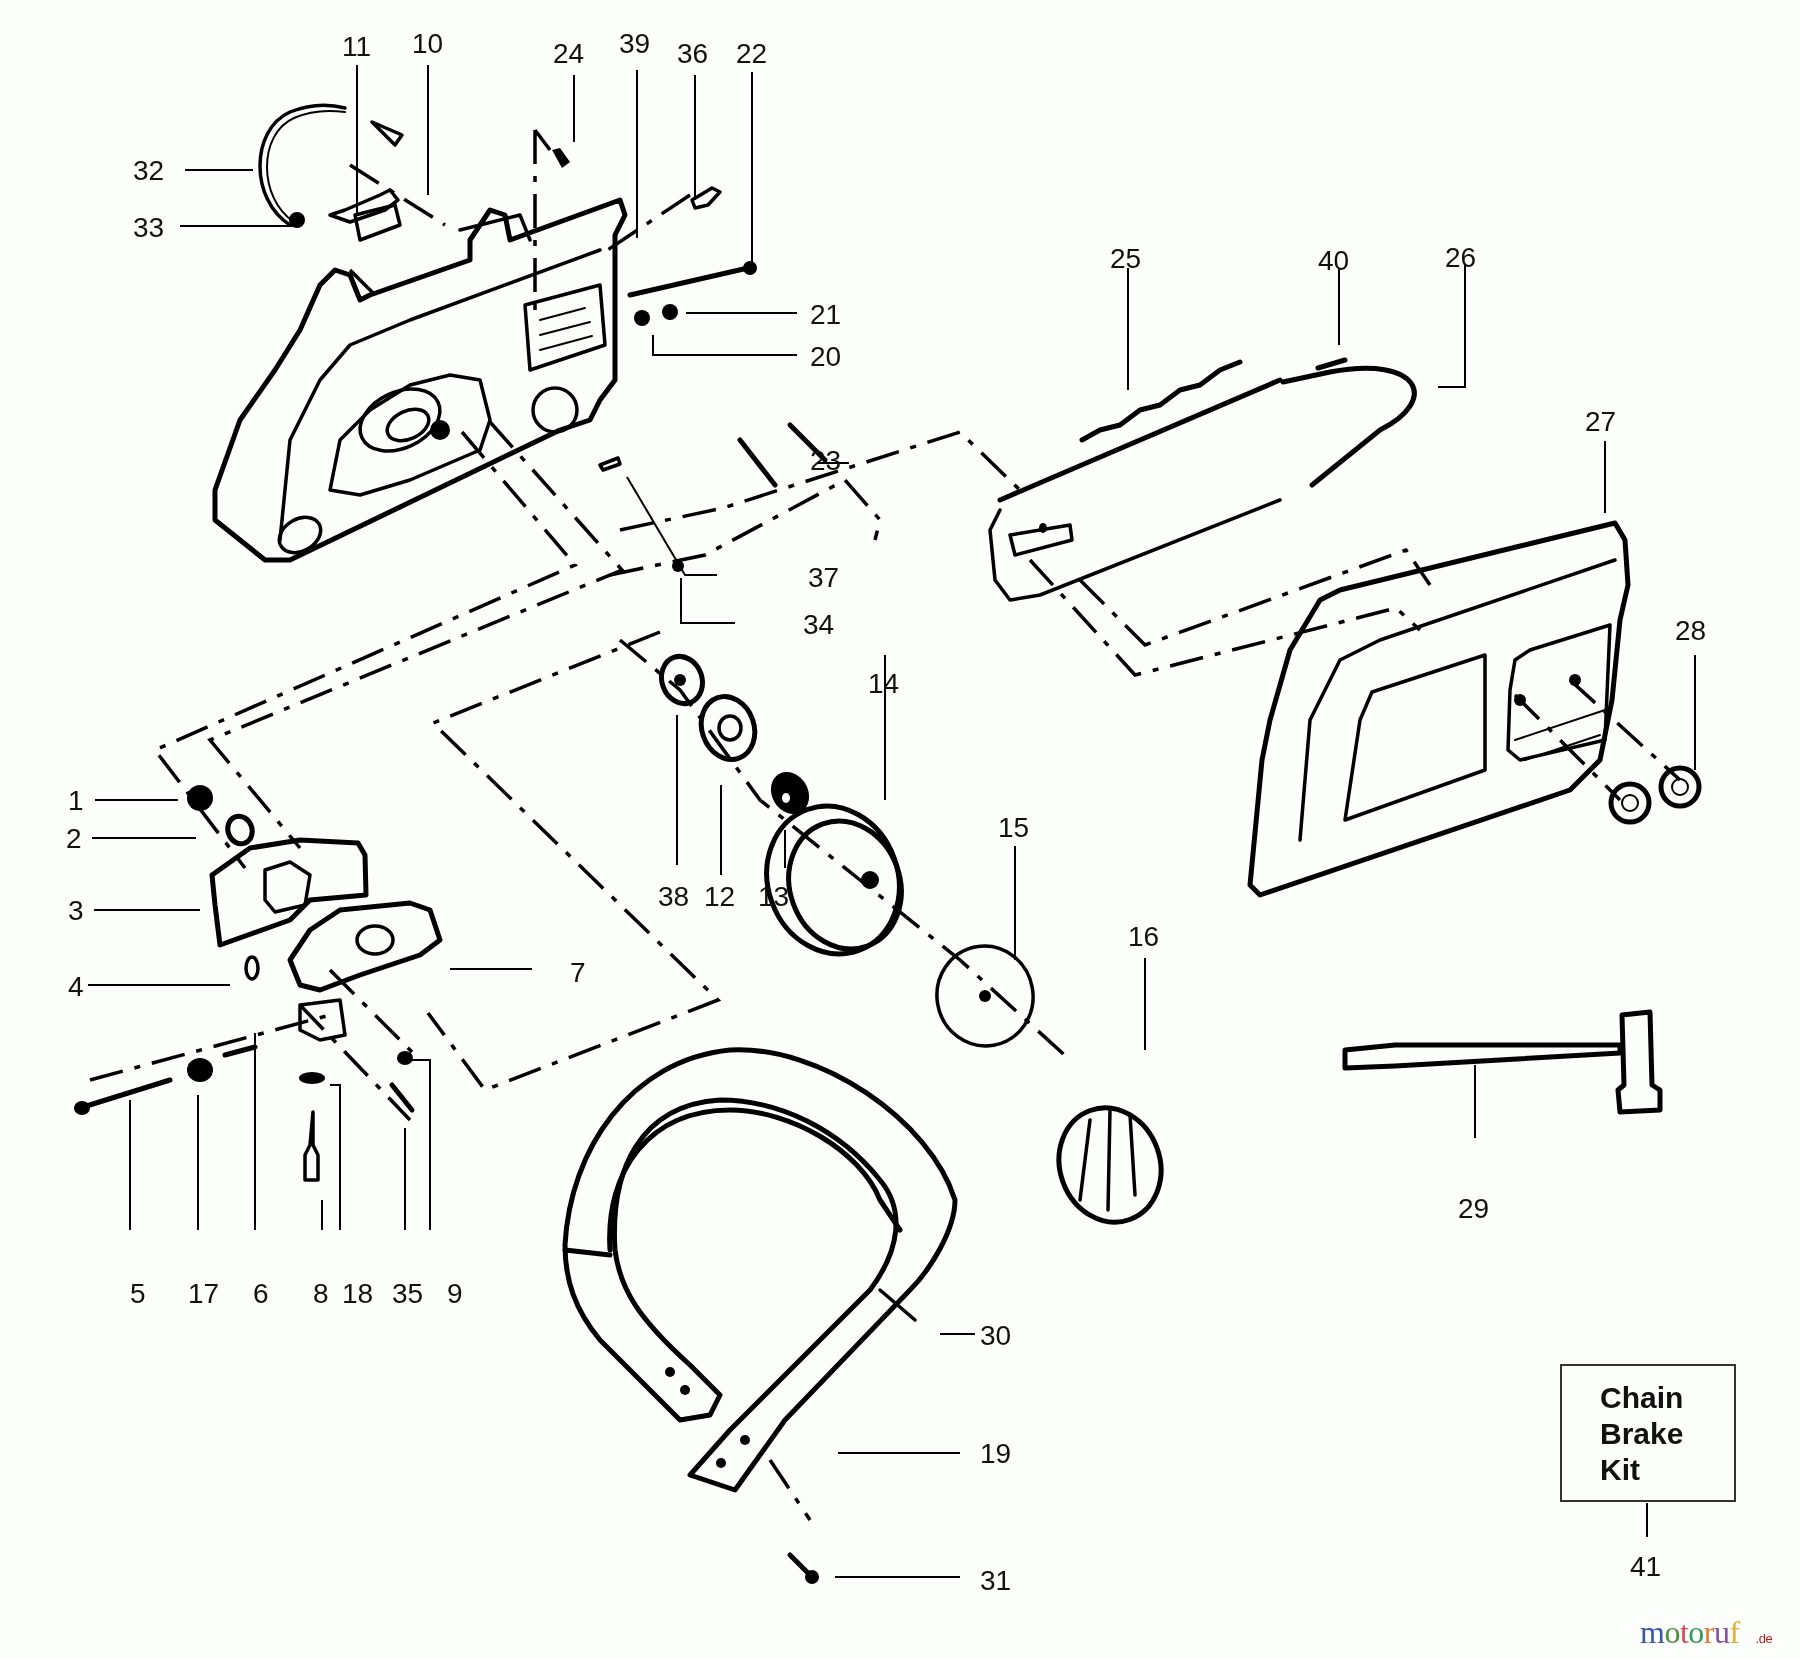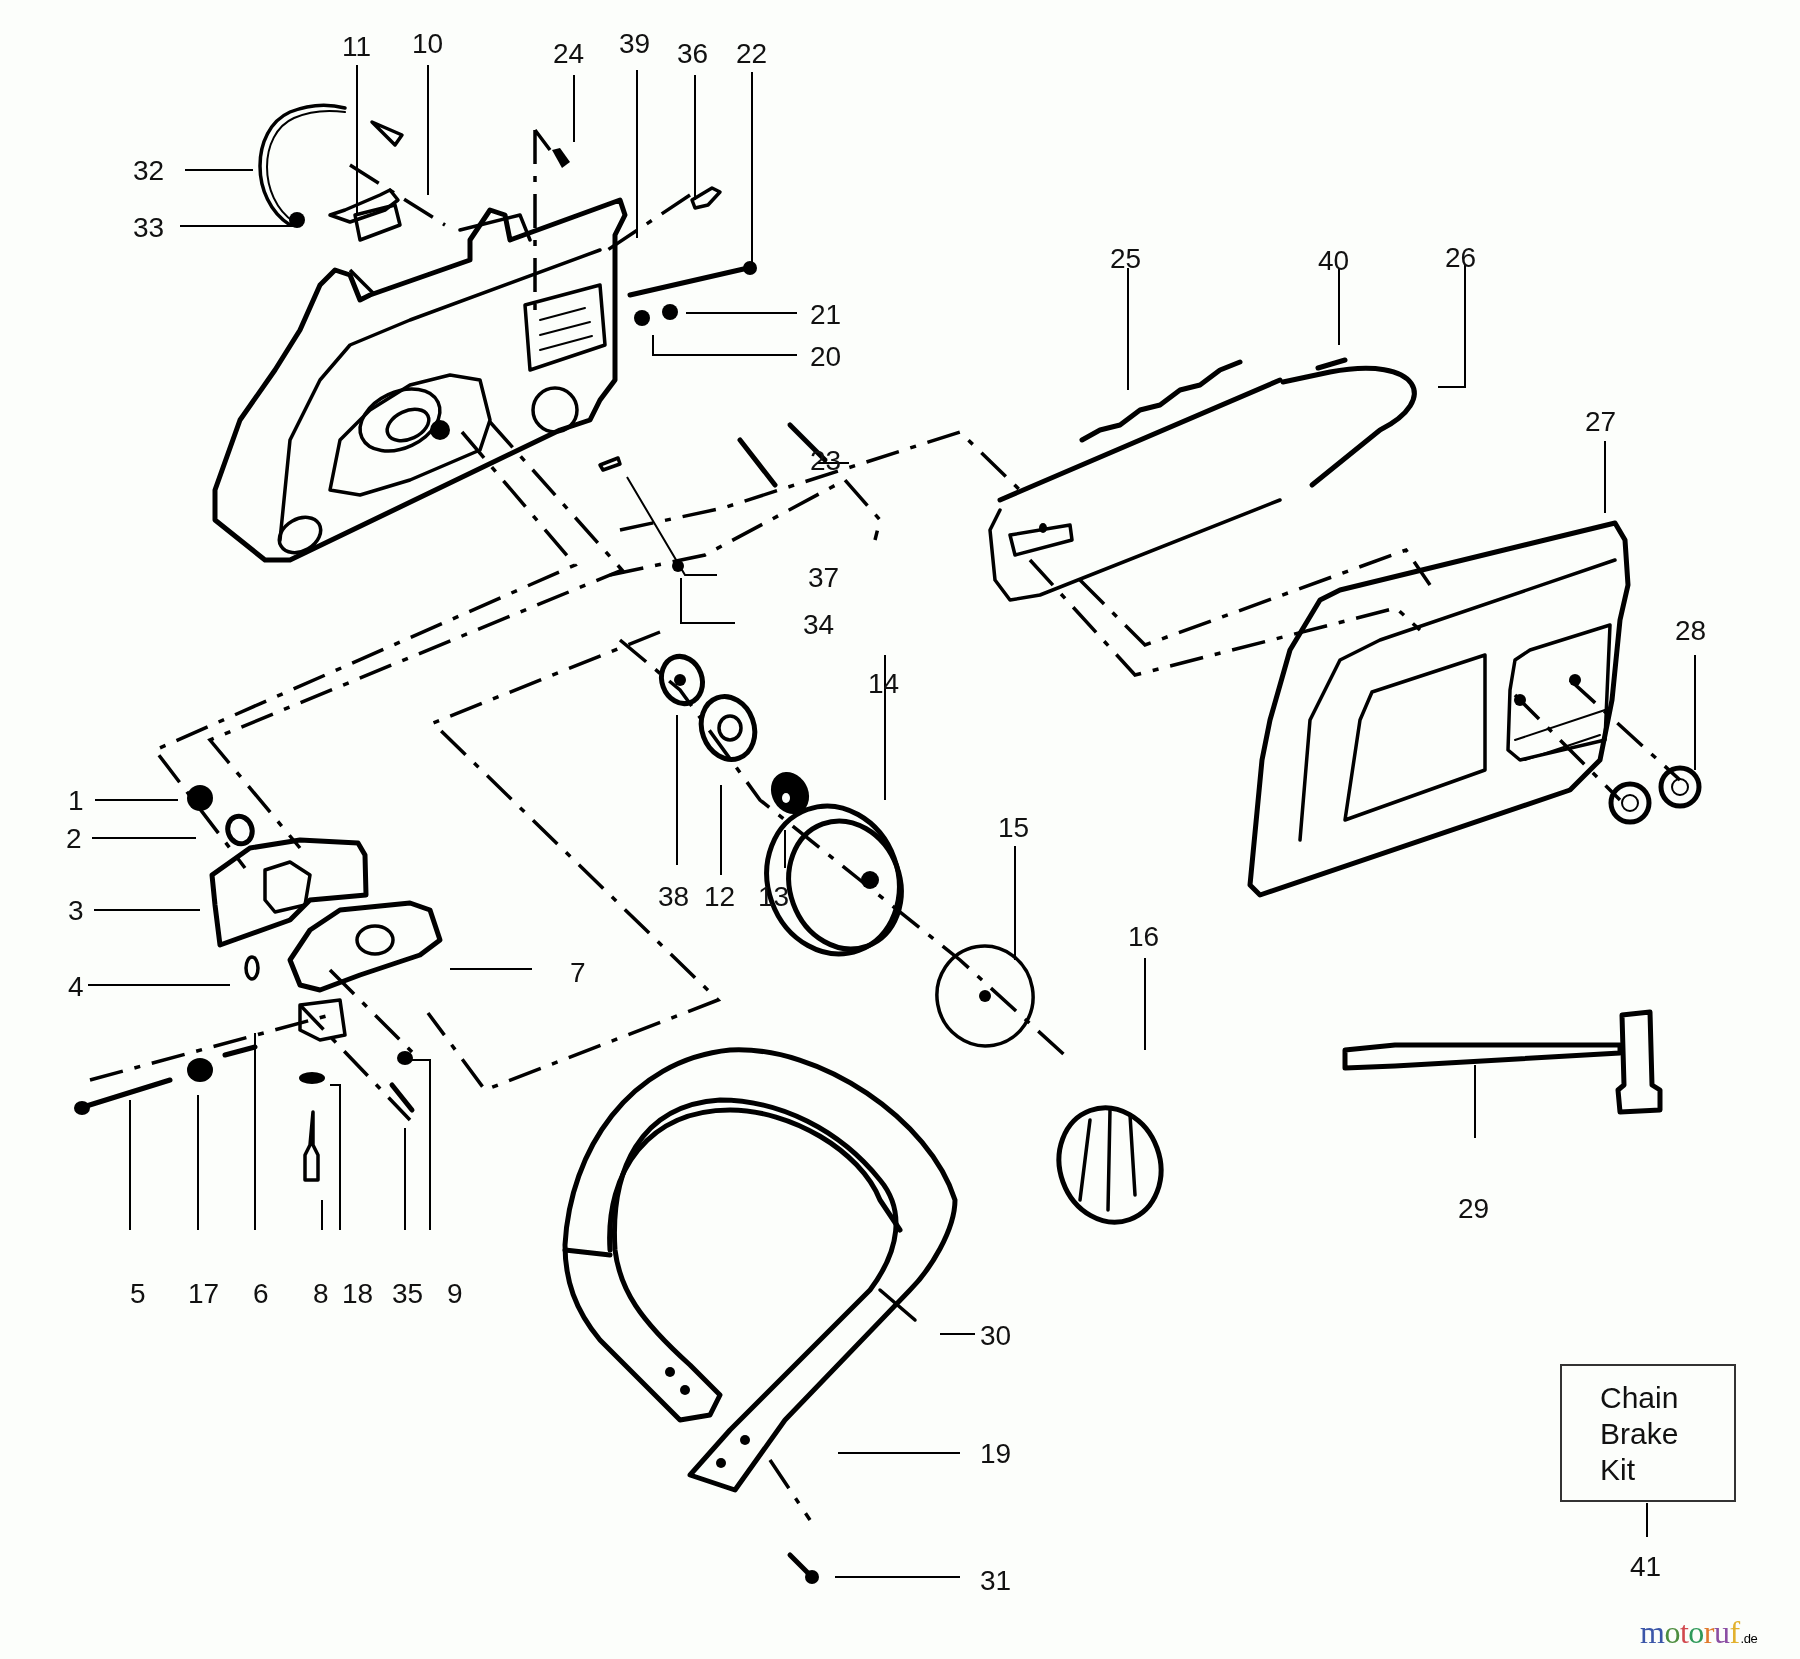--- a/index.html
+++ b/index.html
@@ -11,24 +11,24 @@
   .thick { stroke-width: 5; }
   .med { stroke-width: 3.5; }
   .thin { stroke-width: 2; }
   .dash { stroke: #000; fill: none; stroke-width: 3.5; stroke-dasharray: 34 12 6 12; }
   .leader { stroke: #000; stroke-width: 2; fill: none; }
   .solid { fill: #000; }
   .white { fill: #fcfefb; }
   #kit-box { position: absolute; left: 1560px; top: 1364px; width: 176px; height: 138px;
              border: 2px solid #333; box-sizing: border-box; background: transparent; }
   #kit-text { position: absolute; left: 38px; top: 14px; font-size: 30px; line-height: 36px; color: #111; }
-  #kit-text div { white-space: nowrap; }
+  #kit-text div { white-space: nowrap; font-weight: bold; }
   #logo { position: absolute; left: 1640px; top: 1614px; font-family: "Liberation Serif", "DejaVu Serif", serif;
           font-size: 32px; letter-spacing: -0.5px; }
-  #logo .tld { font-family: "Liberation Sans", sans-serif; font-size: 13px; color: #000000; margin-left: 1px; }
+  #logo .tld { font-family: "Liberation Sans", sans-serif; font-size: 13px; color: #b91c1c; margin-left: 16px; }
 </style>
 </head>
 <body>
 
 <svg id="diagram" viewBox="0 0 1800 1659" xmlns="http://www.w3.org/2000/svg">
 
   <g>
 
     <path class="dash" d="M 462 432 L 575 565 L 155 750 L 245 868"></path>
     <path class="dash" d="M 490 422 L 622 570 L 210 740 L 300 848"></path>

